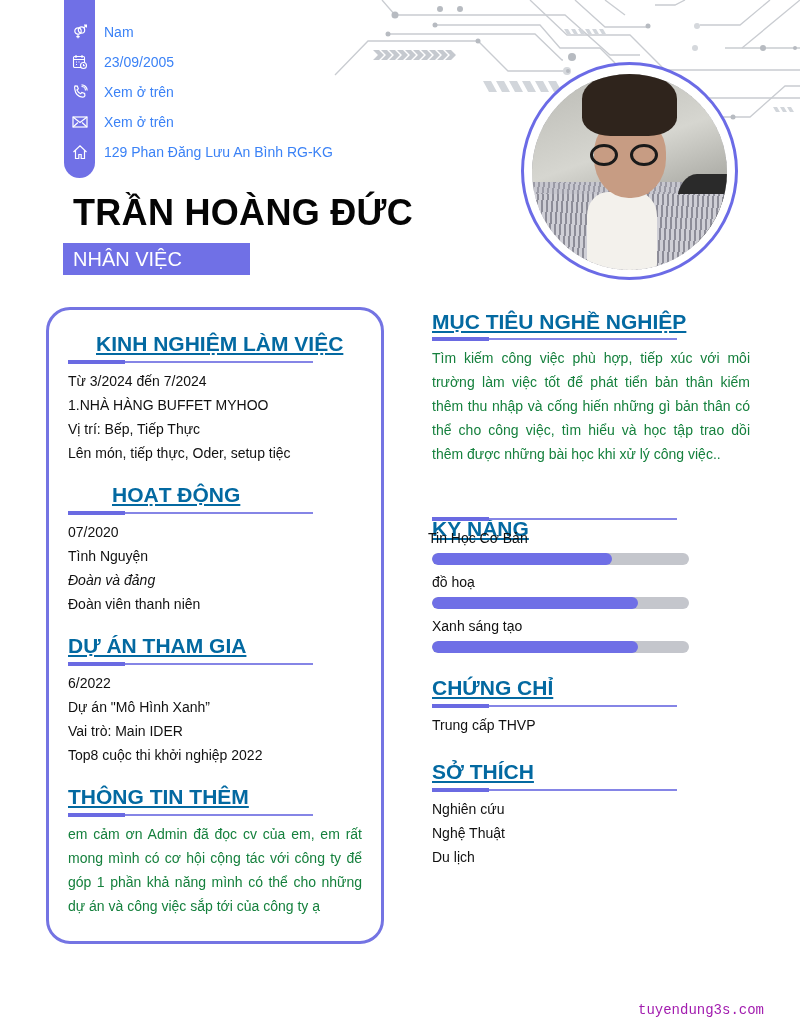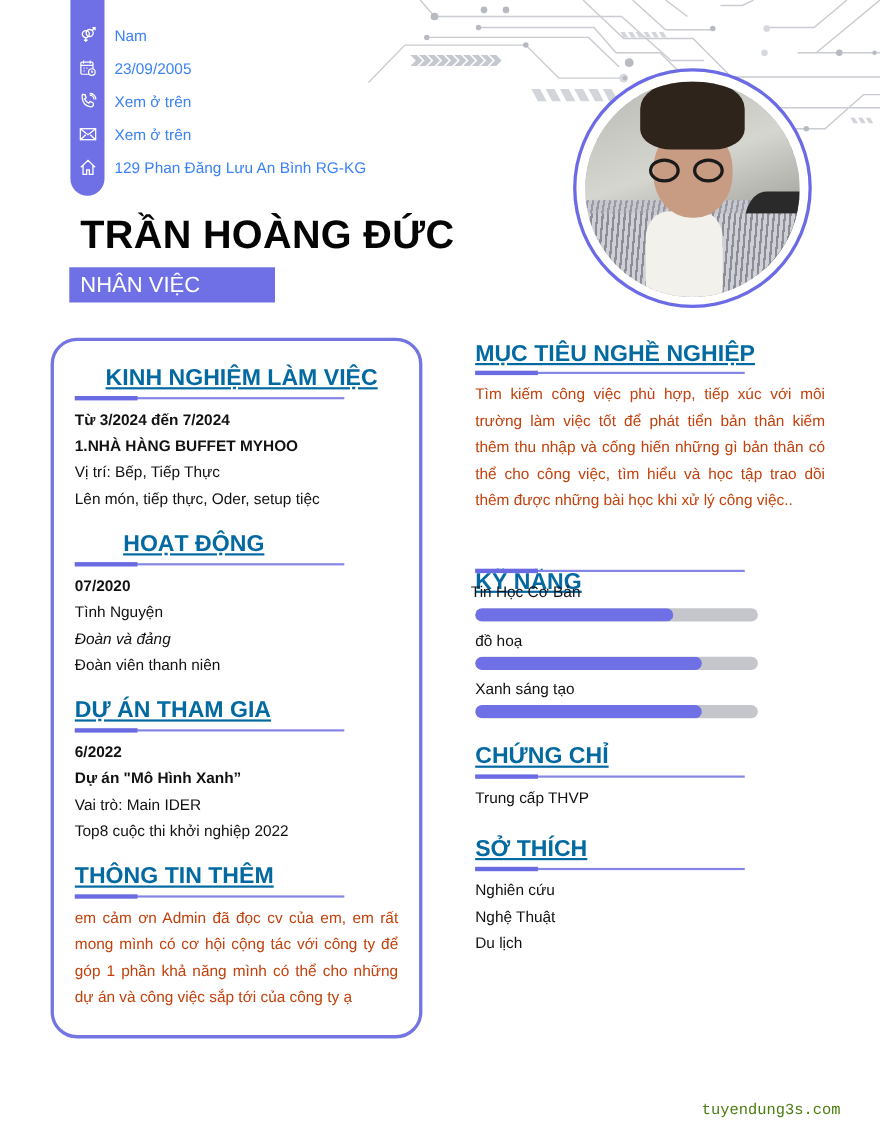--- a/index.html
+++ b/index.html
@@ -53,27 +53,27 @@
     position: absolute; left: 46px; top: 307px; width: 338px; height: 637px;
     border: 3px solid #7474e3; border-radius: 24px;
   }
 
   .section-title { position: absolute; font-size: 21px; font-weight: bold; color: #0369a1; white-space: nowrap; text-decoration: underline; }
   .underline { position: absolute; height: 5px; }
   .underline .thin { position: absolute; left: 0; top: 2px; height: 2px; width: 100%; background: #8585e6; }
   .underline .thick { position: absolute; left: 0; top: 1px; height: 4px; width: 57px; background: #6a6ae2; }
 
   .line { position: absolute; font-size: 14px; color: #111; white-space: nowrap; }
-  .line.bold { font-weight: bold; }
-  .para { position: absolute; font-size: 14px; line-height: 24px; color: #c2410c; text-align: justify; }
+  .line.bold { font-weight: normal; }
+  .para { position: absolute; font-size: 14px; line-height: 24px; color: #15803d; text-align: justify; }
 
   .skill-bar { position: absolute; left: 432px; width: 257px; height: 12px; background: #c4c6cc; border-radius: 6px; overflow: hidden; }
   .skill-fill { height: 100%; background: #6f6fe6; border-radius: 6px; }
 
-  .footer { position: absolute; left: 638px; top: 1002px; font-family: "Liberation Mono", monospace; font-size: 14px; color: #4d7c0f; }
+  .footer { position: absolute; left: 638px; top: 1002px; font-family: "Liberation Mono", monospace; font-size: 14px; color: #a21caf; }
 </style>
 </head>
 <body>
 
 <svg class="circuit" viewBox="0 0 470 300" fill="none">
   <g stroke="#c9ccd1" stroke-width="1.3">
     <polyline points="5,75 38,41 148,41 178,71 238,71"></polyline>
     <polyline points="58,34 205,34 232,60 233,60"></polyline>
     <polyline points="65,15 235,15 280,55 310,55"></polyline>
     <polyline points="105,25 210,25 230,48 270,48 320,98 470,98"></polyline>

